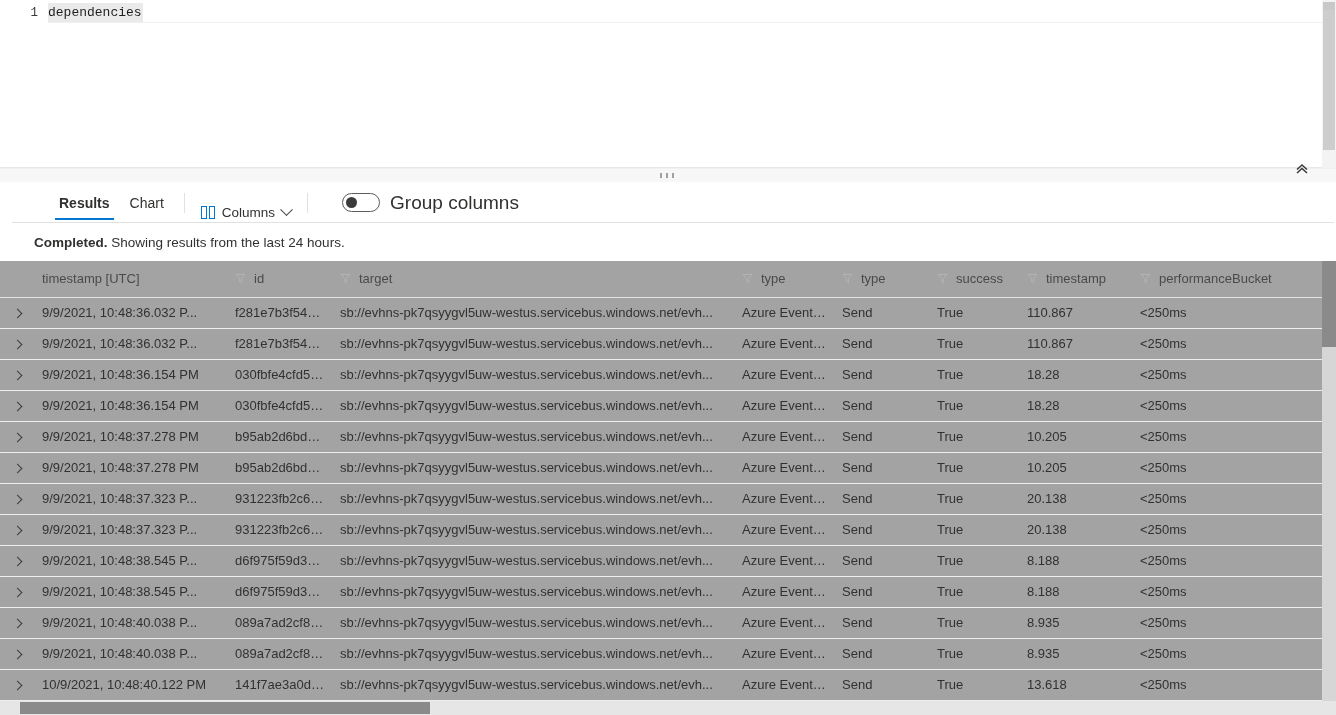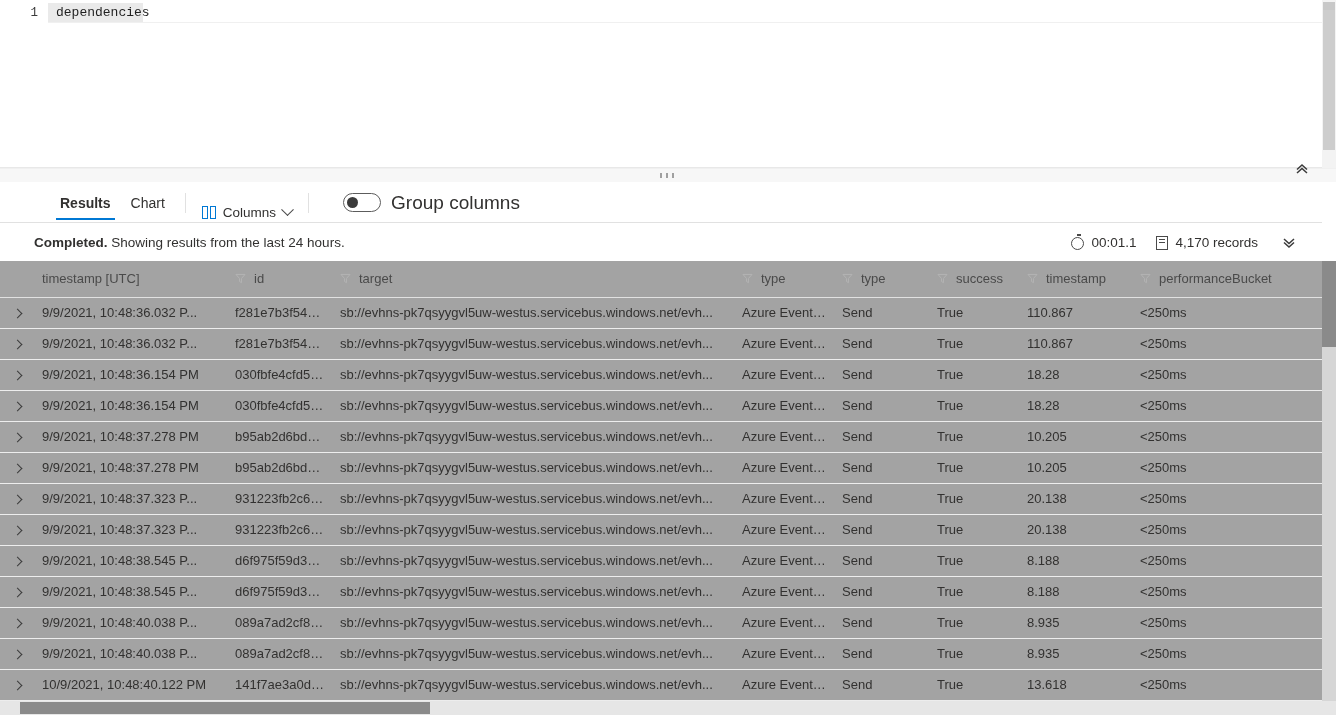--- a/index.html
+++ b/index.html
@@ -36,21 +36,20 @@
     font-family: "Liberation Mono", monospace;
     font-size: 12.5px;
     color: #3b3b3b;
   }
   #editor-line .code {
     flex: 1;
     font-family: "Liberation Mono", monospace;
     font-size: 13px;
     color: #1f1f1f;
     background: linear-gradient(to right, #eaeaea 0px, #eaeaea 95px, #ffffff 95px);
-    padding-left: 8px;
     height: 20px;
     line-height: 20px;
     border-bottom: 1px solid #f0f0f0;
   }
   #editor-scroll-track {
     position: absolute;
     right: 0; top: 0;
     width: 14px; height: 168px;
     background: #f3f3f3;
   }
@@ -93,25 +92,25 @@
     display: flex;
     align-items: center;
     justify-content: center;
     color: #3b3b3b;
     cursor: pointer;
   }
 
   
   #results-toolbar {
     position: absolute;
-    left: 0; top: 183px;
+    left: 12px; top: 183px;
     width: 1322px; height: 40px;
     display: flex;
     align-items: center;
-    padding-left: 50px;
+    padding-left: 37px;
     border-bottom: 1px solid #e1e1e1;
     background: #ffffff;
   }
   .tab {
     position: relative;
     height: 40px;
     display: flex;
     align-items: center;
     padding: 0 10px;
     font-size: 14px;
@@ -439,36 +438,20 @@
 
   <div id="group-toggle-wrap">
     <div id="group-toggle"></div>
     <span id="group-toggle-label">Group columns</span>
   </div>
 </div>
 
 <div id="status-row">
   <div id="status-text">
     <b>Completed.</b><span> Showing results from the last 24 hours.</span>
-  </div>
-  <div id="status-right">
-    <div class="status-chip">
-      <span id="timer-icon"></span>
-      <span>00:01.1</span>
-    </div>
-    <div class="status-chip">
-      <span id="records-icon"></span>
-      <span>4,170 records</span>
-    </div>
-    <div id="expand-status">
-      <svg width="14" height="14" viewBox="0 0 14 14">
-        <path d="M2 3 L7 7.5 L12 3" fill="none" stroke="#3b3b3b" stroke-width="1.5"></path>
-        <path d="M2 6.5 L7 11 L12 6.5" fill="none" stroke="#3b3b3b" stroke-width="1.5"></path>
-      </svg>
-    </div>
   </div>
 </div>
 
 <div id="left-rail"></div>
 <div id="left-grip">
     <i></i>
     <i></i>
     <i></i>
   </div>
 

